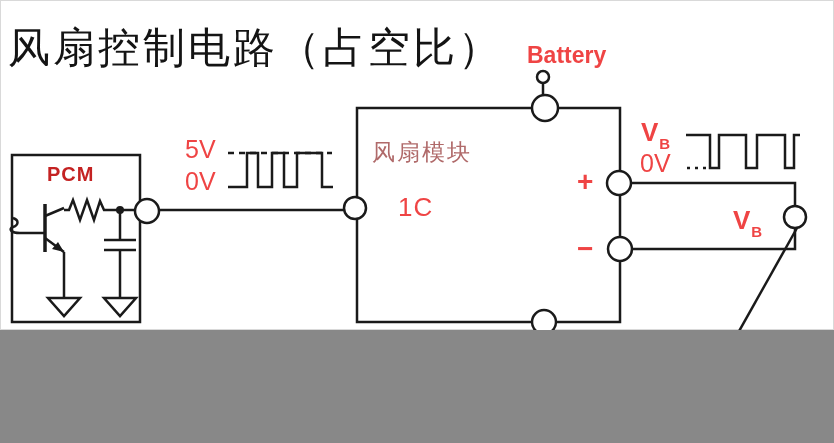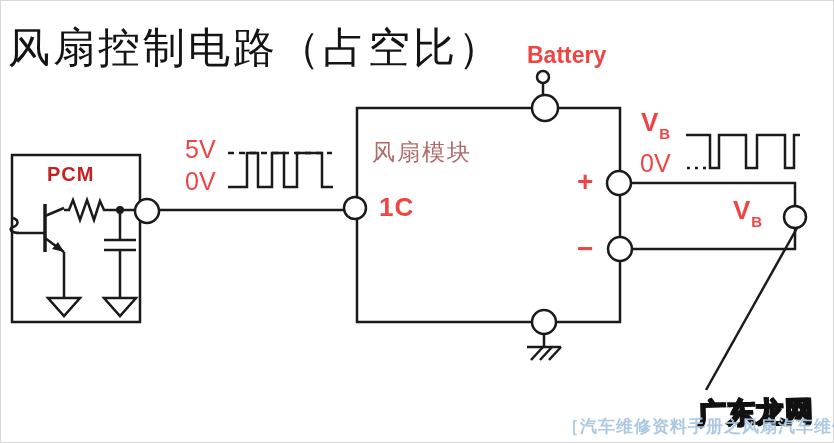--- a/index.html
+++ b/index.html
@@ -1,17 +1,17 @@
 <!DOCTYPE html>
 <html style="--line: #1a1a1a; --pcm_red: #c42222; --module_rose: #b06a6a; --motor_red: #bb2f2f; --banner_blue: #a9c7e0;"><head>
 <meta charset="utf-8">
 <style>
   html,body{margin:0;padding:0;background:#888;}
   #canvas{
-    position:relative;width:834px;height:443px;background:#ffffff;
+    position:relative;width:834px;height:330px;background:#ffffff;
     overflow:hidden;font-family:"Liberation Sans","DejaVu Sans",sans-serif;
     box-shadow:inset 0 0 0 1px #d9d9d9;
   }
   #circuit-svg{position:absolute;left:0;top:0;}
   .ln{stroke:var(--line);stroke-width:2.5;fill:none;}
   .ln-thick{stroke:var(--line);stroke-width:3.5;fill:none;}
   .node{stroke:var(--line);stroke-width:2.5;fill:#ffffff;}
   .solidfill{fill:var(--line);stroke:none;}
   .dash5{stroke-dasharray:6 5;}
   .dash3{stroke-dasharray:3 5;}
@@ -22,24 +22,24 @@
   }
   .battery{left:527px;top:42px;font-size:23px;font-weight:bold;}
   .pcm{left:47px;top:163px;font-size:20px;font-weight:bold;color:var(--pcm_red);letter-spacing:1px;}
   .lvl{font-size:25px;font-weight:normal;}
   .lvl-5v{left:185px;top:135px;}
   .lvl-0v-left{left:185px;top:167px;}
   .module{
     left:372px;top:137px;font-size:23px;letter-spacing:2px;
     font-family:"Liberation Serif","DejaVu Serif",serif;color:var(--module_rose);
   }
-  .pin1c{left:379px;top:192px;font-size:26px;font-weight:bold;letter-spacing:1px;}
+  .pin1c{left:398px;top:192px;font-size:26px;font-weight:normal;letter-spacing:1px;}
   .plus{left:577px;top:166px;font-size:28px;font-weight:bold;}
   .minus{left:577px;top:233px;font-size:28px;font-weight:bold;}
-  .vb{font-size:26px;font-weight:bold;}
+  .vb{font-size:26px;font-weight:bold;margin-top:10px;}
   .vb sub{font-size:15px;position:relative;top:2px;left:1px;}
   .vb-top{left:641px;top:107px;}
   .lvl-0v-right{left:640px;top:149px;}
   .vb-motor{left:733px;top:195px;}
   .motor{
     left:567px;top:387px;font-size:27px;font-weight:bold;letter-spacing:3px;
     font-family:"Liberation Serif","DejaVu Serif",serif;color:var(--motor_red);
   }
   .sitewm{
     left:698px;top:394px;font-size:28px;font-weight:bold;letter-spacing:1px;

